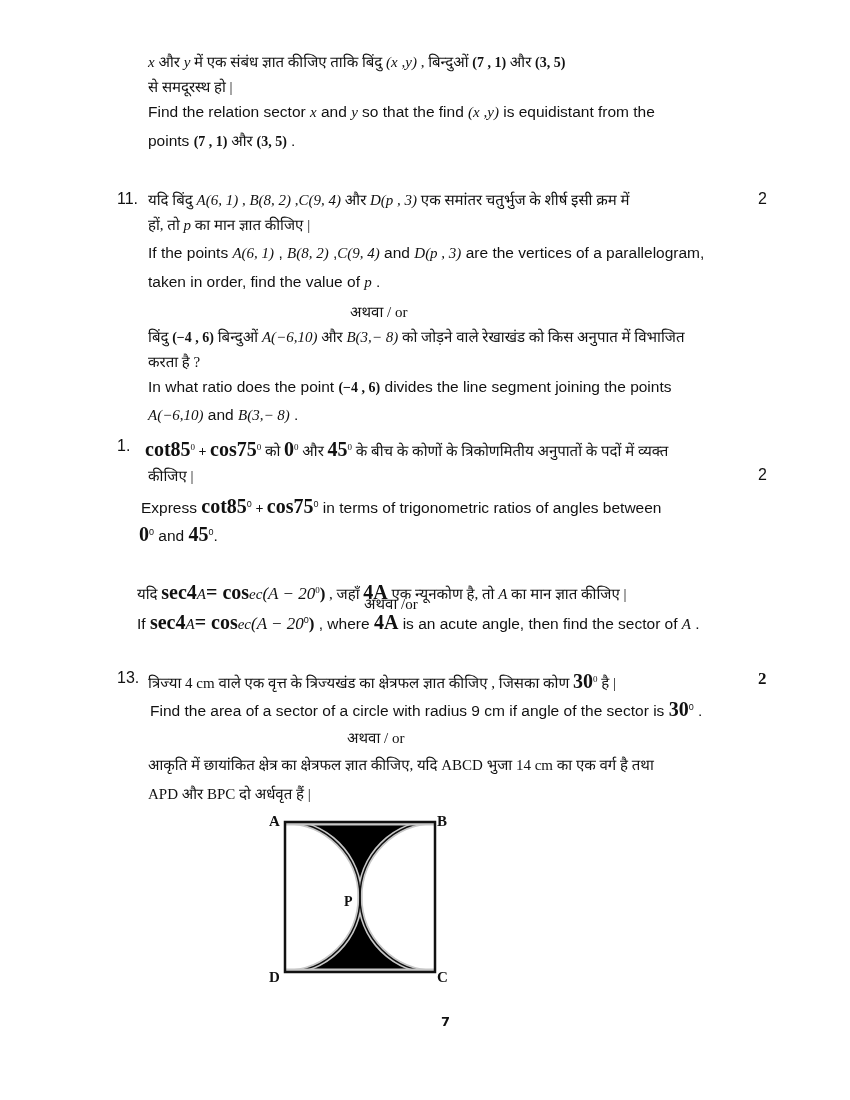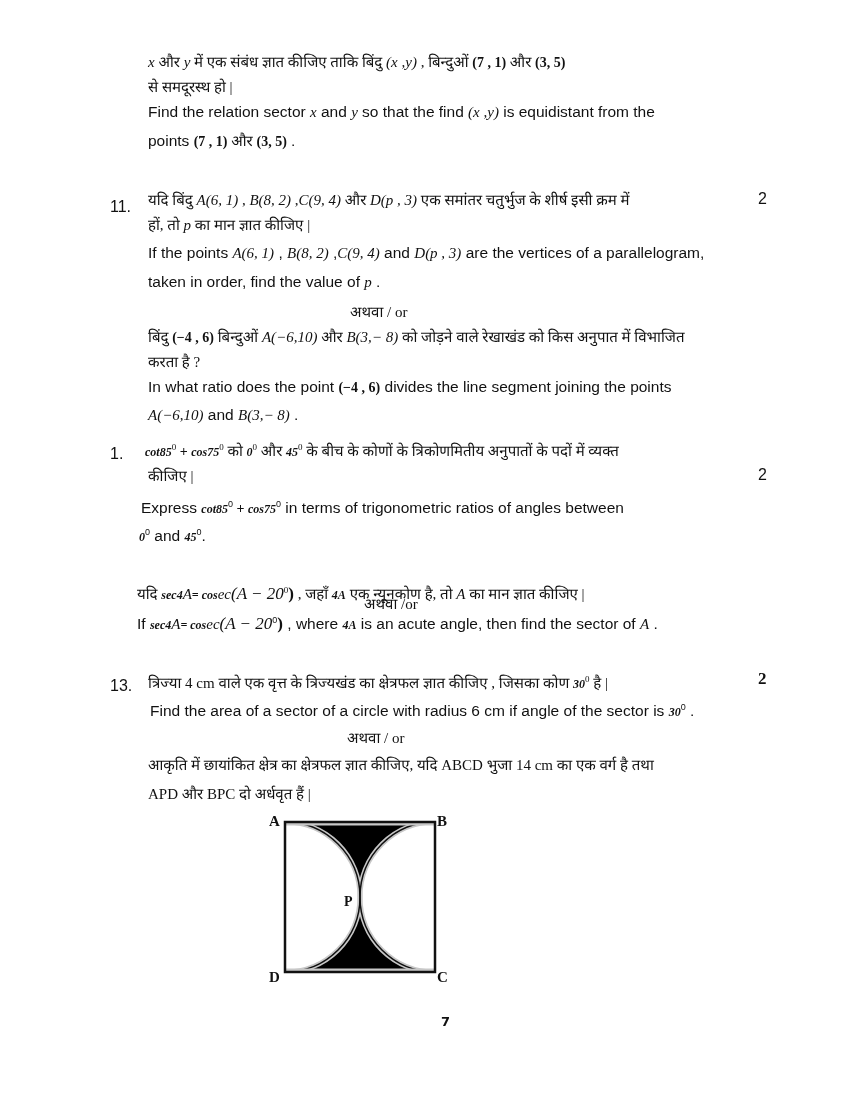--- a/index.html
+++ b/index.html
@@ -5,23 +5,23 @@
   html, body { margin: 0; padding: 0; background: #ffffff; }
   body {
     width: 850px; height: 1100px; position: relative; overflow: hidden;
     font-family: "Liberation Sans", sans-serif; color: #111111;
   }
   .line { position: absolute; white-space: nowrap; font-size: 15px; line-height: 20px; }
   .hi { font-family: "Liberation Serif", "DejaVu Serif", serif; font-size: 15px; }
   .en { font-family: "Liberation Sans", sans-serif; font-size: 15.5px; }
   .m { font-family: "Liberation Serif", serif; font-style: italic; font-size: 15px; }
   .mr { font-family: "Liberation Serif", serif; font-size: 14px; font-weight: bold; }
-  .b { font-family: "Liberation Serif", serif; font-weight: bold; font-size: 12px; font-style: italic; }
+  .b { font-family: "Liberation Serif", serif; font-weight: bold; font-size: 20px; }
   sup { font-size: 9px; vertical-align: 6px; }
-  .qn { position: absolute; left: 110px; font-size: 16px; font-family: "Liberation Sans", sans-serif; margin-top: 8px; }
+  .qn { position: absolute; left: 117px; font-size: 16px; font-family: "Liberation Sans", sans-serif; }
   .marks { position: absolute; left: 758px; font-size: 16px; font-family: "Liberation Sans", sans-serif; }
   .marks.bold { font-family: "Liberation Serif", serif; font-weight: bold; font-size: 17px; }
   .or { position: absolute; font-size: 15px; text-align: center; }
   .figure { position: absolute; left: 266px; top: 812px; width: 186px; height: 172px; }
   .page-num { position: absolute; left: 441px; top: 1014px; font-size: 13px; font-weight: bold; font-family: "DejaVu Sans", sans-serif; }
 </style>
 </head>
 <body>
 
 <div class="line hi" style="left:148px; top:52px;">
@@ -80,21 +80,21 @@
 <div class="line en" style="left:137px; top:610px;">
   <span>If  </span><span class="b">sec4</span><span class="m">A</span><span class="b">= cos</span><span class="m">ec</span><span class="m" style="font-size:17px;">(A − 20</span><sup>0</sup><span class="mr" style="font-size:17px;">)</span><span>  , where  </span><span class="b">4A</span><span>  is an acute angle, then find the sector of  </span><span class="m">A</span><span> .</span>
 </div>
 
 <div class="qn" style="top:669px;">13.</div>
 <div class="marks bold" style="top:669px;">2</div>
 <div class="line hi" style="left:148px; top:669px;">
   <span>त्रिज्या 4 cm वाले एक वृत्त के त्रिज्यखंड का क्षेत्रफल ज्ञात कीजिए , जिसका कोण </span><span class="b">30</span><sup>0</sup><span>  है |</span>
 </div>
 <div class="line en" style="left:150px; top:697px;">
-  <span>Find the area of a sector of a circle with radius 6 cm if angle of the sector is  </span><span class="b">30</span><sup>0</sup><span>  .</span>
+  <span>Find the area of a sector of a circle with radius 9 cm if angle of the sector is  </span><span class="b">30</span><sup>0</sup><span>  .</span>
 </div>
 <div class="or hi" style="left:347px; top:727px;">अथवा / or</div>
 <div class="line hi" style="left:148px; top:755px;">आकृति में छायांकित क्षेत्र का क्षेत्रफल ज्ञात कीजिए, यदि ABCD भुजा 14 cm का एक वर्ग है तथा</div>
 <div class="line hi" style="left:148px; top:784px;">APD और BPC दो अर्धवृत हैं |</div>
 
 <div class="figure">
   <svg width="186" height="172" viewBox="0 0 186 172" xmlns="http://www.w3.org/2000/svg">
     <defs>
       <clipPath id="sq">
           <rect x="19" y="10" width="150" height="150"></rect>

